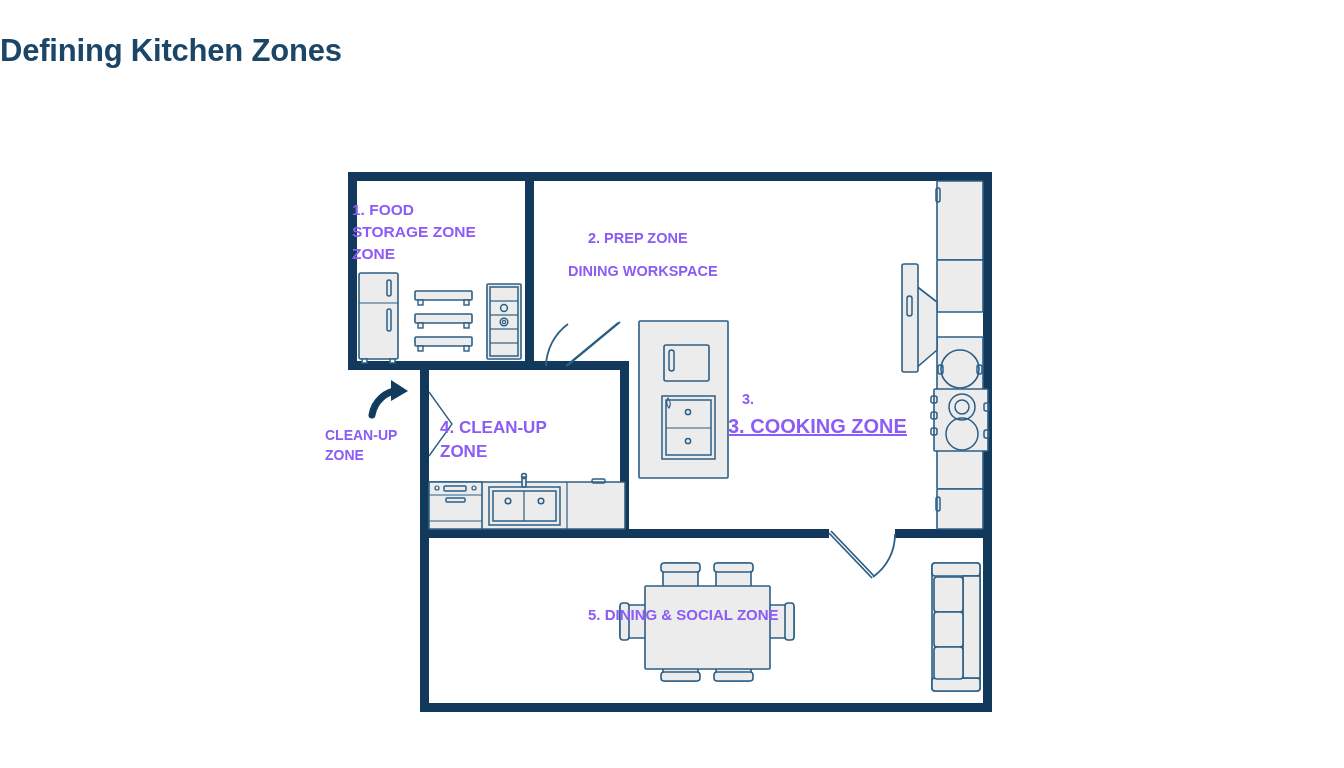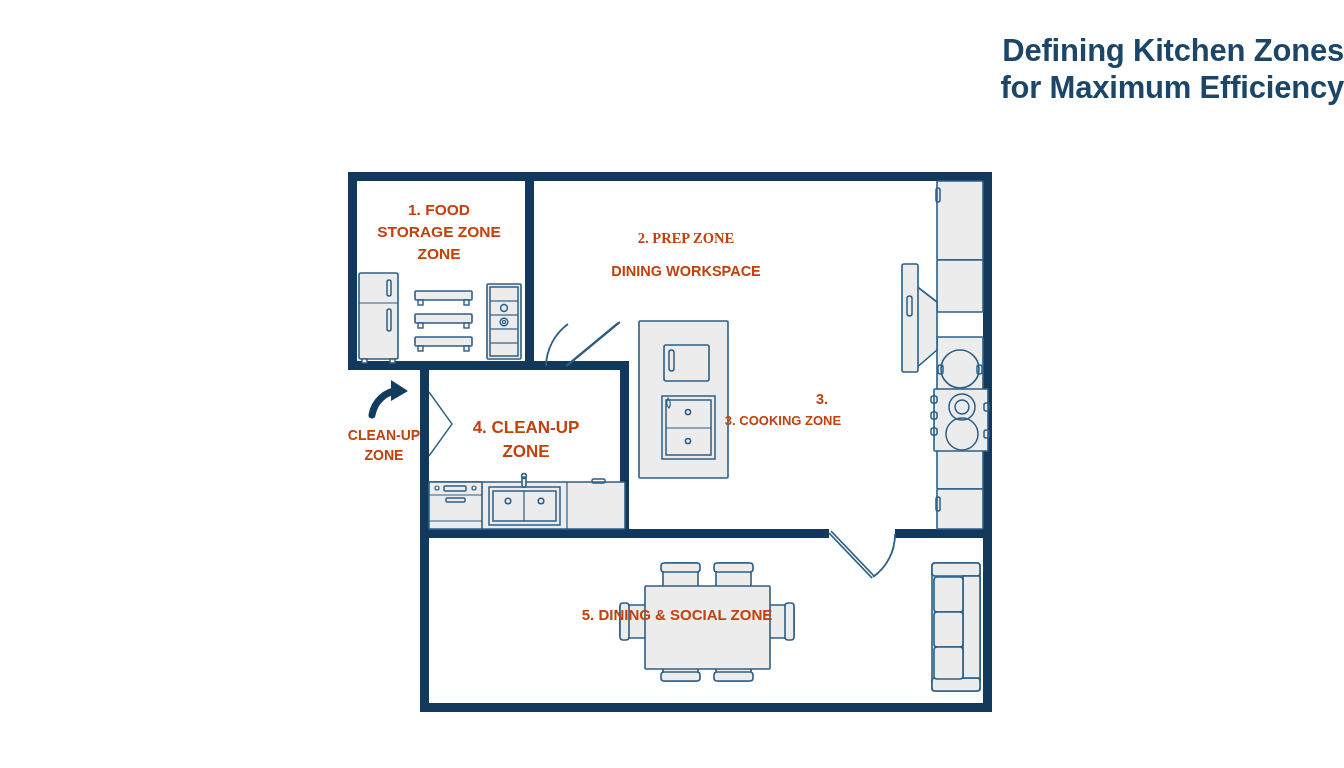--- a/index.html
+++ b/index.html
@@ -7,48 +7,48 @@
   body{
     width:1344px;height:768px;
     background:#ffffff;
     font-family:"Liberation Sans", sans-serif;
     overflow:hidden;
     position:relative;
   }
   #canvas{position:absolute;left:0;top:0;width:1344px;height:768px;}
   .title-block{
     position:absolute;left:0;top:32px;width:1344px;
-    text-align:right;
+    text-align:left;
     pointer-events:none;
   }
   .title-line{
     display:block;
     font-size:31px;
     font-weight:bold;
     color:#1b4668;
     letter-spacing:-0.2px;
     line-height:37px;
   }
   .plan-label{
     position:absolute;
-    color:#c2410c;
+    color:#8b5cf6;
     font-weight:bold;
-    text-align:center;
+    text-align:left;
     line-height:1.42;
     pointer-events:none;
     white-space:pre-line;
   }
   .lbl-food{left:352px;top:199px;width:174px;font-size:15.5px;}
-  .lbl-prep{left:588px;top:228px;width:196px;font-size:14.5px;font-family:Liberation Serif, serif;}
+  .lbl-prep{left:588px;top:228px;width:196px;font-size:14.5px;}
   .lbl-prep2{left:568px;top:261px;width:236px;font-size:14.5px;}
   .lbl-cook{left:742px;top:389px;width:160px;font-size:14.5px;}
-  .lbl-cook2{left:688px;top:412px;width:190px;font-size:13px;}
+  .lbl-cook2{left:728px;top:412px;width:190px;font-size:20px;text-decoration:underline;}
   .lbl-clean-in{left:440px;top:416px;width:172px;font-size:17px;}
   .lbl-clean-out{left:325px;top:426px;width:118px;font-size:14px;}
-  .lbl-dining{left:532px;top:604px;width:290px;font-size:15px;}
+  .lbl-dining{left:588px;top:604px;width:290px;font-size:15px;}
 </style>
 </head>
 <body>
 
 <svg id="canvas" viewBox="0 0 1344 768">
   <defs>
     <style>
       .wall{fill:#12395c;}
       .fx{fill:#ececec;stroke:#2c5f86;stroke-width:1.6;}
       .fx-l{fill:#f2f2f2;stroke:#2c5f86;stroke-width:1.4;}
@@ -265,21 +265,20 @@
 
   <g>
     <path d="M 372,415 A 30 30 0 0 1 399,390" fill="none" stroke="#123c5e" stroke-width="7" stroke-linecap="round"></path>
     <path d="M 391,380 L 408,391 L 391,401 Z" fill="#123c5e"></path>
   </g>
   <path d="M 429,392 L 452,424 L 429,456" fill="none" stroke="#2c5f86" stroke-width="1.4"></path>
 </svg>
 
 <div class="title-block">
   <span class="title-line">Defining Kitchen Zones</span>
-  <span class="title-line">for Maximum Efficiency</span>
 </div>
 
 <div class="plan-label lbl-food">1. FOOD
 STORAGE ZONE
 ZONE</div>
 
 <div class="plan-label lbl-prep">2. PREP ZONE</div>
 <div class="plan-label lbl-prep2">DINING WORKSPACE</div>
 
 <div class="plan-label lbl-cook">3.</div>

